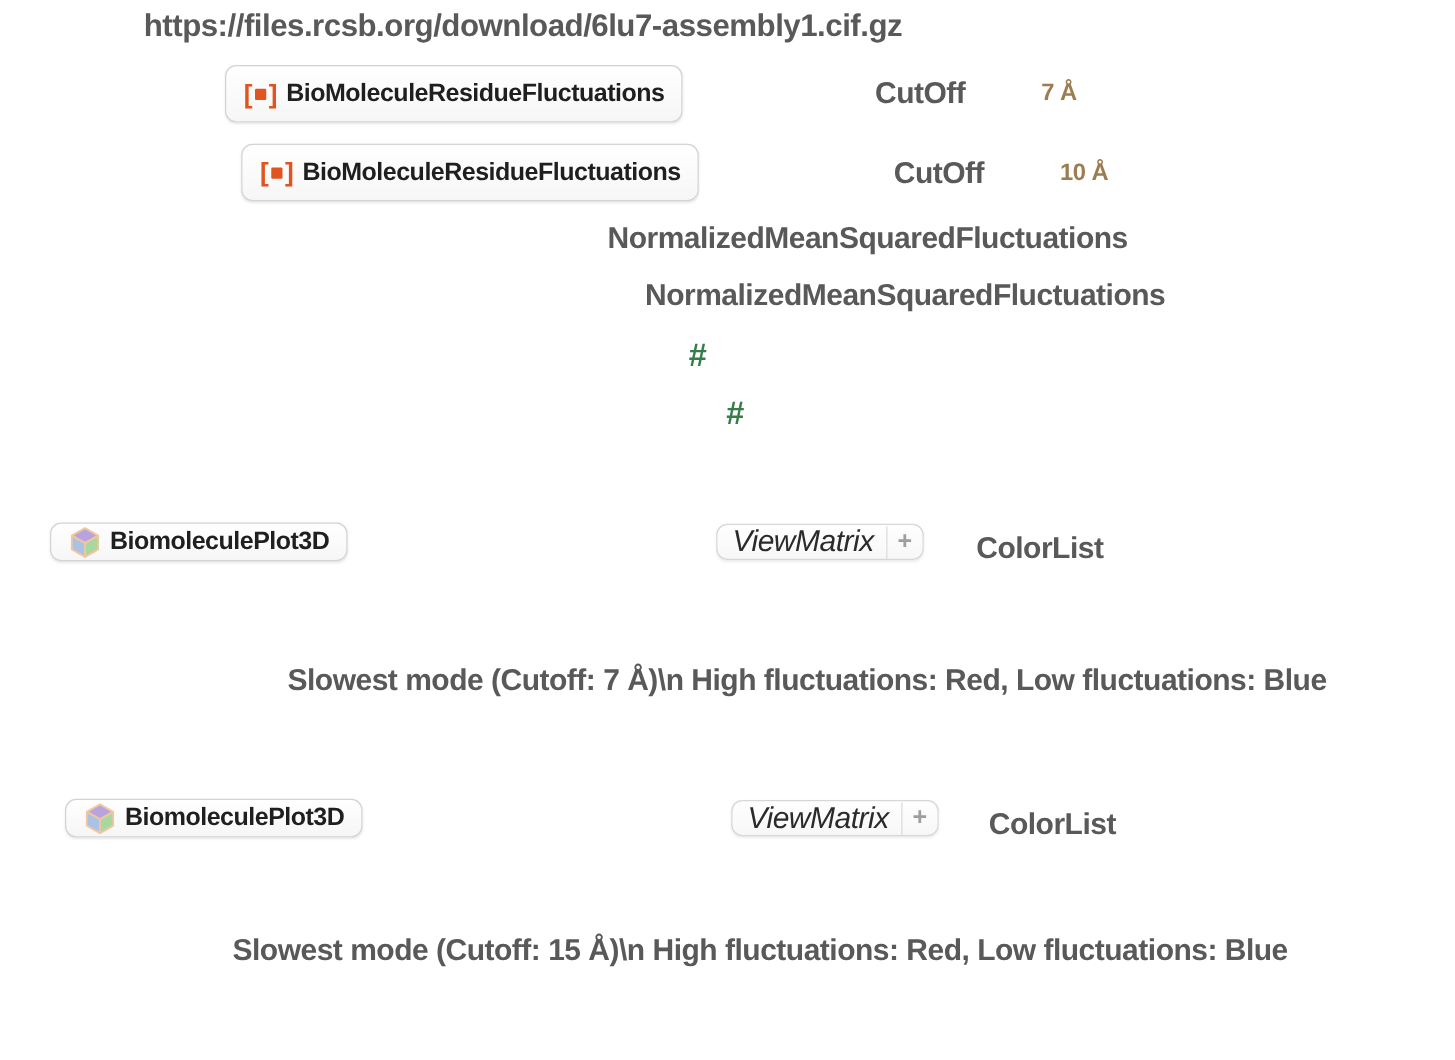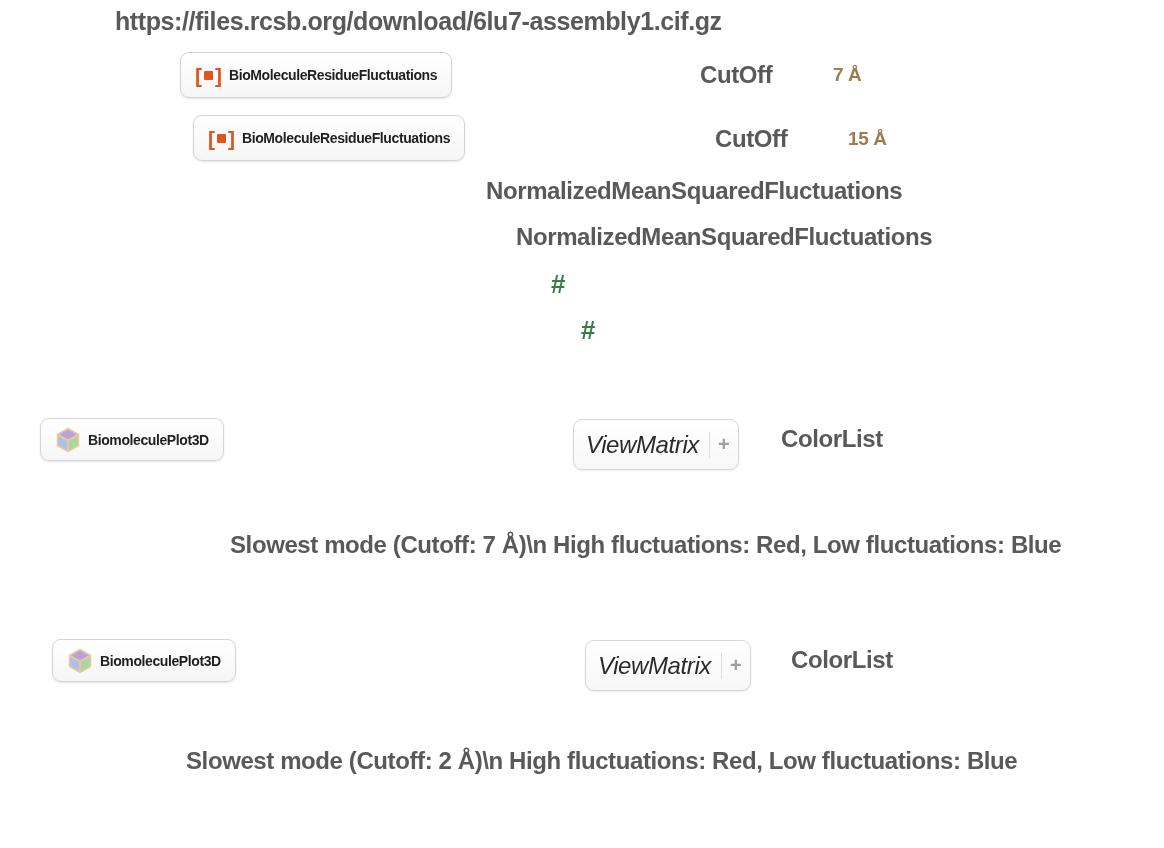--- a/index.html
+++ b/index.html
@@ -14,29 +14,29 @@
   .slot{color:#377d49;font-weight:700;font-size:26px;line-height:26px;}
   
   .fnbox{
     position:absolute;display:flex;align-items:center;gap:7px;
     height:46px;padding:0 14px;border:1.5px solid #d4d4d4;border-radius:9px;
     background:linear-gradient(#ffffff,#f6f6f6);
     box-shadow:0 1px 2px rgba(0,0,0,0.10);
     box-sizing:border-box;cursor:pointer;
   }
   .fnbox .fnlabel{
-    color:#1f1f1f;font-weight:700;font-size:14px;letter-spacing:-0.4px;white-space:pre;
+    color:#1f1f1f;font-weight:700;font-size:20px;letter-spacing:-0.4px;white-space:pre;
   }
   .rf-icon{display:inline-flex;align-items:center;color:#e05420;font-weight:700;font-size:21px;line-height:21px;}
   .rf-icon .sq{display:inline-block;width:9px;height:9px;background:#e05420;margin:0 2px;border-radius:1px;}
-  .plotbox{height:43px;}
+  .plotbox{height:31px;}
   
   .vmbox{
     position:absolute;display:flex;align-items:center;
-    height:51px;padding:0 0 0 12px;border:1.5px solid #d7d7d7;border-radius:9px;
+    height:29px;padding:0 0 0 12px;border:1.5px solid #d7d7d7;border-radius:9px;
     background:linear-gradient(#ffffff,#f7f7f7);
     box-shadow:0 1px 2px rgba(0,0,0,0.08);
     box-sizing:border-box;
   }
   .vmlabel{color:#2b2b2b;font-style:italic;font-weight:500;font-size:24px;letter-spacing:-0.4px;padding-right:10px;white-space:pre;}
   .vmplus{
     display:flex;align-items:center;justify-content:center;
     width:28px;height:26px;border-left:1px solid #dcdcdc;
     color:#9e9e9e;font-weight:700;font-size:20px;cursor:pointer;
   }
@@ -62,21 +62,21 @@
 
   <div class="fnbox" style="left:193px;top:115px;">
     <span class="rf-icon">
         <span>[</span>
         <span class="sq"></span>
         <span>]</span>
       </span>
     <span class="fnlabel">BioMoleculeResidueFluctuations</span>
   </div>
   <div class="abs gray" style="left:715px;top:125px;">CutOff</div>
-  <div class="abs tan" style="left:848px;top:125px;">15 Å</div>
+  <div class="abs tan" style="left:848px;top:125px;">10 Å</div>
 
   <div class="abs gray" style="left:486px;top:177px;">NormalizedMeanSquaredFluctuations</div>
   <div class="abs gray" style="left:516px;top:223px;">NormalizedMeanSquaredFluctuations</div>
 
   <div class="abs slot" style="left:551px;top:271px;">#</div>
   <div class="abs slot" style="left:581px;top:317px;">#</div>
 
   <div class="fnbox plotbox" style="left:40px;top:418px;">
     <svg class="cube" width="26" height="26" viewBox="0 0 26 26">
       <polygon points="13,1.5 23.5,7.5 13,13.5 2.5,7.5" fill="#b7a3de" stroke="#f0c6a0" stroke-width="1.5" stroke-linejoin="round"></polygon>
@@ -98,15 +98,15 @@
       <polygon points="2.5,7.5 13,13.5 13,24.5 2.5,18.5" fill="#a9c3e6" stroke="#f0c6a0" stroke-width="1.5" stroke-linejoin="round"></polygon>
       <polygon points="23.5,7.5 23.5,18.5 13,24.5 13,13.5" fill="#a9d89f" stroke="#f0c6a0" stroke-width="1.5" stroke-linejoin="round"></polygon>
     </svg>
     <span class="fnlabel">BiomoleculePlot3D</span>
   </div>
   <div class="vmbox" style="left:585px;top:640px;">
     <span class="vmlabel">ViewMatrix</span>
     <span class="vmplus">+</span>
   </div>
   <div class="abs gray" style="left:791px;top:646px;">ColorList</div>
-  <div class="abs gray" style="left:186px;top:747px;">Slowest mode (Cutoff: 2 Å)\n High fluctuations: Red, Low fluctuations: Blue</div>
+  <div class="abs gray" style="left:186px;top:747px;">Slowest mode (Cutoff: 15 Å)\n High fluctuations: Red, Low fluctuations: Blue</div>
 
 </div>
 
 </body></html>

